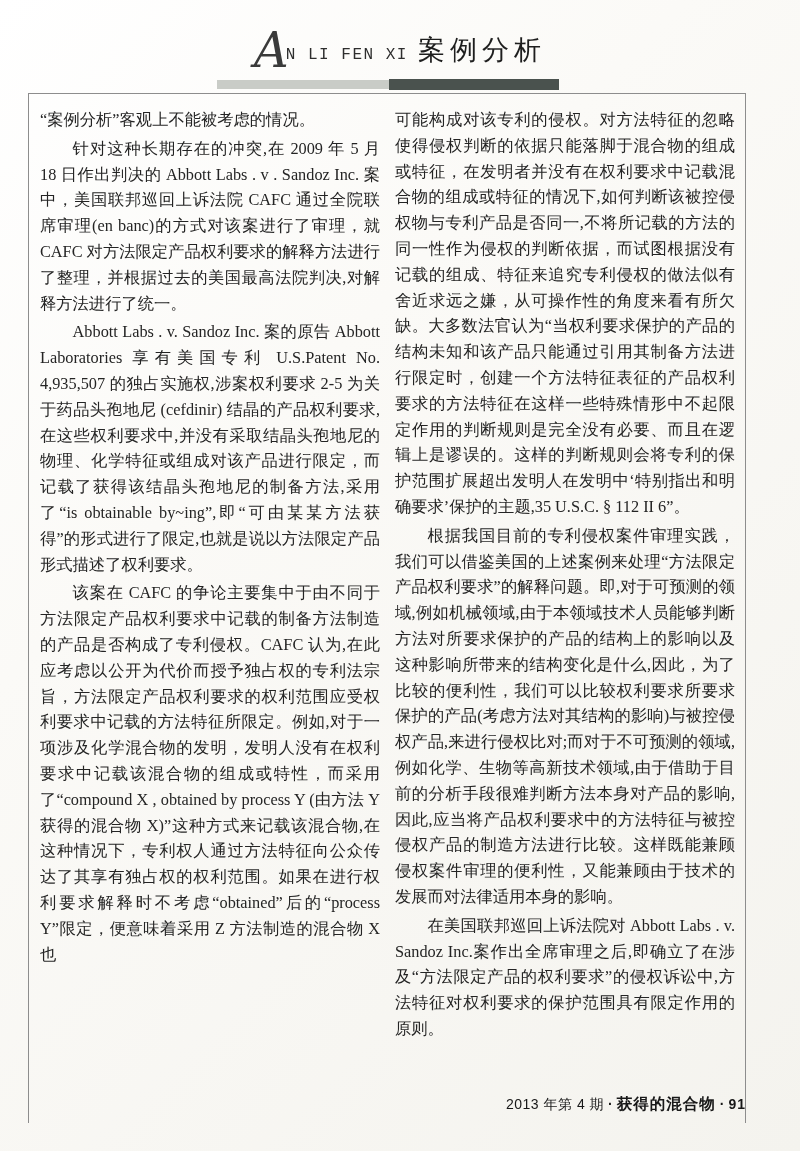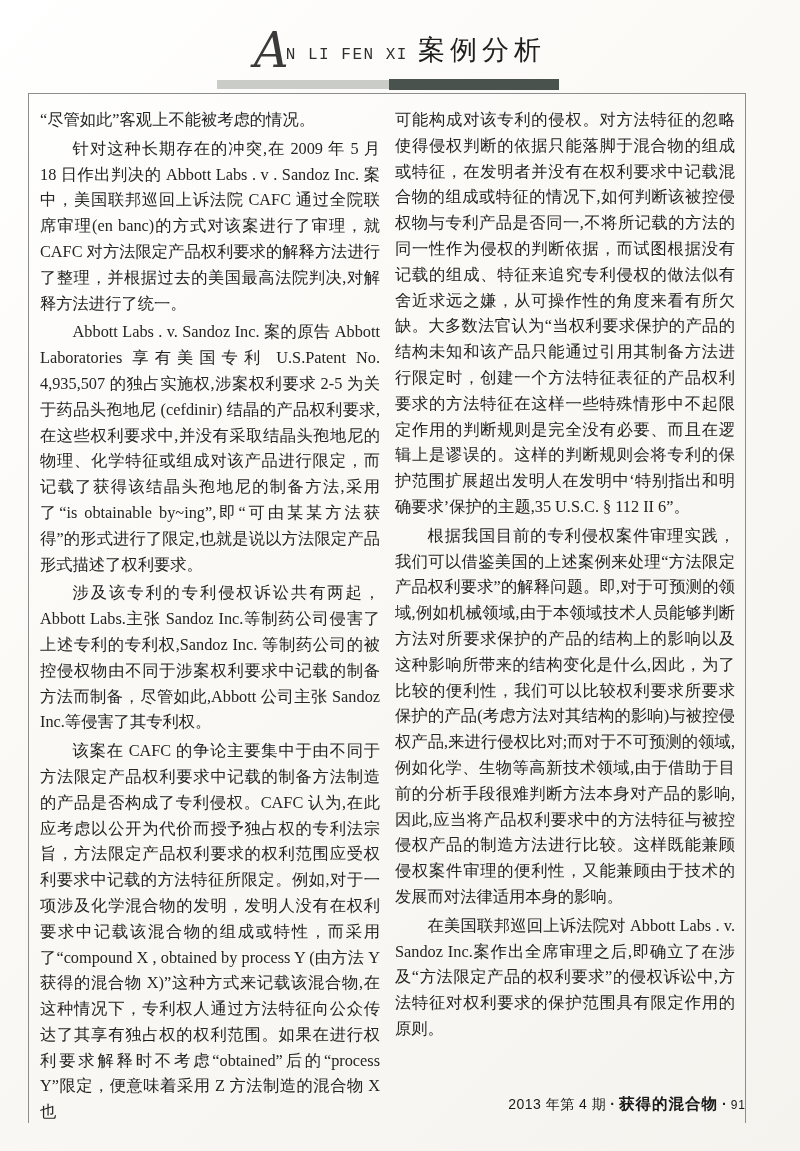--- a/index.html
+++ b/index.html
@@ -45,42 +45,41 @@
   .para.indent { text-indent:2em; }
   .para.author { font-style:italic; letter-spacing:0.5px; color:#1f1f1f; }
   
   .footer {
     position:absolute; top:1094px; right:54px; white-space:nowrap;
     font-family:"Liberation Sans","DejaVu Sans",sans-serif; color:#181818;
   }
   .footer .issue { font-size:14px; letter-spacing:0.5px; }
   .footer .dot { font-size:14px; font-weight:bold; margin:0 4px; }
   .footer .journal { font-size:15.5px; font-weight:bold; letter-spacing:1px; }
-  .footer .pageno { font-size:12px; font-weight:normal; letter-spacing:1px; }
+  .footer .pageno { font-size:14px; font-weight:bold; letter-spacing:1px; }
 </style>
 </head>
 <body>
 
 <div class="page">
 
   <div class="header-title">
     <span class="script-a">A</span><span class="latin-title">N LI FEN XI</span><span class="cn-title">案例分析</span>
   </div>
 
   <div class="deco-bar">
     <span class="bar-light" style="background-color: rgb(201, 204, 199);"></span>
     <span class="bar-dark" style="background-color: rgb(74, 82, 78);"></span>
   </div>
 
   <div class="content-box">
     <div class="col">
-        <p class="para">“尽管如此”客观上不能被考虑的情况。</p>
+        <p class="para">“案例分析”客观上不能被考虑的情况。</p>
         <p class="para indent">针对这种长期存在的冲突,在 2009 年 5 月 18 日作出判决的 Abbott Labs . v . Sandoz Inc. 案中，美国联邦巡回上诉法院 CAFC 通过全院联席审理(en banc)的方式对该案进行了审理，就 CAFC 对方法限定产品权利要求的解释方法进行了整理，并根据过去的美国最高法院判决,对解释方法进行了统一。</p>
         <p class="para indent">Abbott Labs . v. Sandoz Inc. 案的原告 Abbott Laboratories 享有美国专利 U.S.Patent No. 4,935,507 的独占实施权,涉案权利要求 2-5 为关于药品头孢地尼 (cefdinir) 结晶的产品权利要求,在这些权利要求中,并没有采取结晶头孢地尼的物理、化学特征或组成对该产品进行限定，而记载了获得该结晶头孢地尼的制备方法,采用了“is obtainable by~ing”,即“可由某某方法获得”的形式进行了限定,也就是说以方法限定产品形式描述了权利要求。</p>
-        <p class="para indent">涉及该专利的专利侵权诉讼共有两起，Abbott Labs.主张 Sandoz Inc.等制药公司侵害了上述专利的专利权,Sandoz Inc. 等制药公司的被控侵权物由不同于涉案权利要求中记载的制备方法而制备，尽管如此,Abbott 公司主张 Sandoz Inc.等侵害了其专利权。</p>
         <p class="para indent">该案在 CAFC 的争论主要集中于由不同于方法限定产品权利要求中记载的制备方法制造的产品是否构成了专利侵权。CAFC 认为,在此应考虑以公开为代价而授予独占权的专利法宗旨，方法限定产品权利要求的权利范围应受权利要求中记载的方法特征所限定。例如,对于一项涉及化学混合物的发明，发明人没有在权利要求中记载该混合物的组成或特性，而采用了“compound X , obtained by process Y (由方法 Y 获得的混合物 X)”这种方式来记载该混合物,在这种情况下，专利权人通过方法特征向公众传达了其享有独占权的权利范围。如果在进行权利要求解释时不考虑“obtained”后的“process Y”限定，便意味着采用 Z 方法制造的混合物 X 也</p>
       </div>
     <div class="col">
         <p class="para">可能构成对该专利的侵权。对方法特征的忽略使得侵权判断的依据只能落脚于混合物的组成或特征，在发明者并没有在权利要求中记载混合物的组成或特征的情况下,如何判断该被控侵权物与专利产品是否同一,不将所记载的方法的同一性作为侵权的判断依据，而试图根据没有记载的组成、特征来追究专利侵权的做法似有舍近求远之嫌，从可操作性的角度来看有所欠缺。大多数法官认为“当权利要求保护的产品的结构未知和该产品只能通过引用其制备方法进行限定时，创建一个方法特征表征的产品权利要求的方法特征在这样一些特殊情形中不起限定作用的判断规则是完全没有必要、而且在逻辑上是谬误的。这样的判断规则会将专利的保护范围扩展超出发明人在发明中‘特别指出和明确要求’保护的主题,35 U.S.C. § 112 II 6”。</p>
         <p class="para indent">根据我国目前的专利侵权案件审理实践，我们可以借鉴美国的上述案例来处理“方法限定产品权利要求”的解释问题。即,对于可预测的领域,例如机械领域,由于本领域技术人员能够判断方法对所要求保护的产品的结构上的影响以及这种影响所带来的结构变化是什么,因此，为了比较的便利性，我们可以比较权利要求所要求保护的产品(考虑方法对其结构的影响)与被控侵权产品,来进行侵权比对;而对于不可预测的领域,例如化学、生物等高新技术领域,由于借助于目前的分析手段很难判断方法本身对产品的影响,因此,应当将产品权利要求中的方法特征与被控侵权产品的制造方法进行比较。这样既能兼顾侵权案件审理的便利性，又能兼顾由于技术的发展而对法律适用本身的影响。</p>
         <p class="para indent">在美国联邦巡回上诉法院对 Abbott Labs . v. Sandoz Inc.案作出全席审理之后,即确立了在涉及“方法限定产品的权利要求”的侵权诉讼中,方法特征对权利要求的保护范围具有限定作用的原则。</p>
       </div>
   </div>
 
   <div class="footer">

